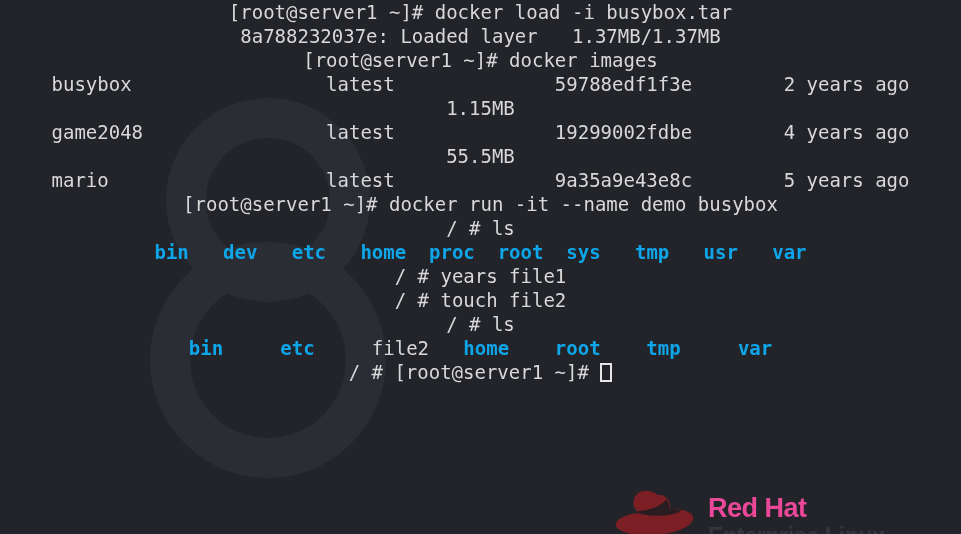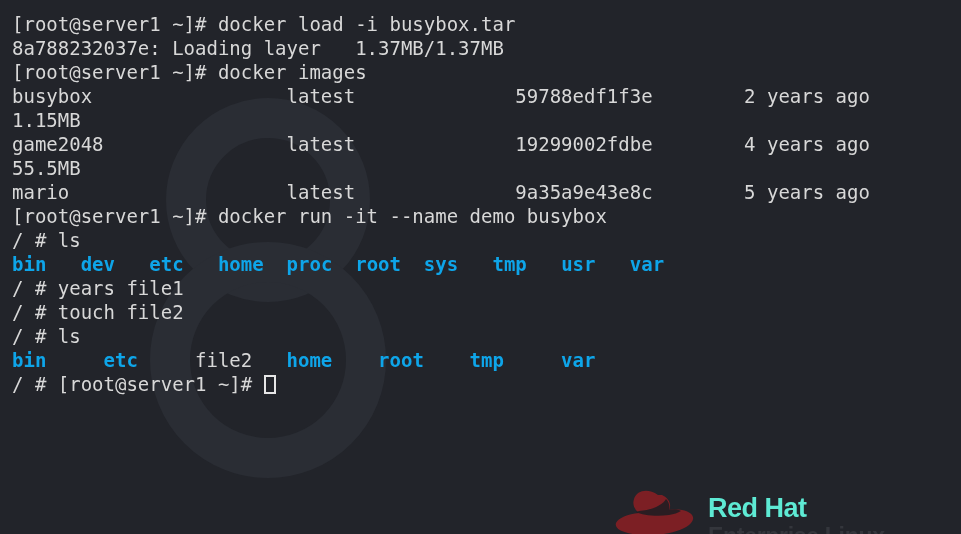--- a/index.html
+++ b/index.html
@@ -11,27 +11,27 @@
   #screen { position:relative; width:961px; height:534px; overflow:hidden; background:#22242a; }
 
   
   #watermark { position:absolute; left:118px; top:78px; width:300px; height:400px;
                pointer-events:none; opacity:1; }
 
   
   #brand { position:absolute; left:612px; top:487px; width:350px; height:80px;
            pointer-events:none; }
   #brand .rh-text { position:absolute; left:96px; top:6px; font-family:"Liberation Sans",sans-serif;
-                    font-size:27px; font-weight:bold; color:#5eead4; letter-spacing:-0.5px;
+                    font-size:27px; font-weight:bold; color:#ec4899; letter-spacing:-0.5px;
                     white-space:nowrap; }
   #brand .rh-sub { position:absolute; left:96px; top:36px; font-family:"Liberation Sans",sans-serif;
                    font-size:23px; font-weight:bold; color:#34363c; letter-spacing:-0.3px;
                    white-space:nowrap; }
 
-  #term { position:relative; z-index:3; padding:12px; }
+  #term { position:relative; z-index:3; padding:0;text-align:center; }
   .line { height:24px; line-height:24px; font-size:19px; color:#d8d8d8;
           white-space:pre; letter-spacing:0px; }
   .dir  { color:#0ea5e9; font-weight:bold; }
   .cursor { display:inline-block; width:12px; height:19px; vertical-align:-3px;
             border:2px solid #e6e6e6; background:transparent; }
 </style>
 </head>
 <body>
 
 <div id="screen">
@@ -47,21 +47,21 @@
     <svg width="92" height="52" viewBox="0 0 92 52" xmlns="http://www.w3.org/2000/svg">
       <path d="M46 8 C36 1 25 3 22 12 C20 18 23 23 27 26 C16 27 6 31 4 36 C2 42 12 47 30 48 C52 49 72 44 79 36 C84 30 80 25 70 23 C66 22 61 22 57 23 C60 18 57 11 50 8 Z" fill="#7c1f24"></path>
       <path d="M24 25 C30 28 44 30 57 28 C62 27 66 26 69 24 C66 22 61 22 57 23 C58 19 57 15 54 12 C51 18 40 23 27 24 Z" fill="#1c1d22" opacity="0.85"></path>
     </svg>
     <div class="rh-text">Red Hat</div>
     <div class="rh-sub">Enterprise Linux</div>
   </div>
 
   <div id="term">
       <div class="line">[root@server1 ~]# docker load -i busybox.tar</div>
-      <div class="line">8a788232037e: Loading layer   1.37MB/1.37MB</div>
+      <div class="line">8a788232037e: Loaded layer   1.37MB/1.37MB</div>
       <div class="line">[root@server1 ~]# docker images</div>
       <div class="line">busybox                 latest              59788edf1f3e        2 years ago</div>
       <div class="line">1.15MB</div>
       <div class="line">game2048                latest              19299002fdbe        4 years ago</div>
       <div class="line">55.5MB</div>
       <div class="line">mario                   latest              9a35a9e43e8c        5 years ago</div>
       <div class="line">[root@server1 ~]# docker run -it --name demo busybox</div>
       <div class="line">/ # ls</div>
       <div class="line"><span class="dir">bin   </span><span class="dir">dev   </span><span class="dir">etc   </span><span class="dir">home  </span><span class="dir">proc  </span><span class="dir">root  </span><span class="dir">sys   </span><span class="dir">tmp   </span><span class="dir">usr   </span><span class="dir">var</span></div>
       <div class="line">/ # years file1</div>

